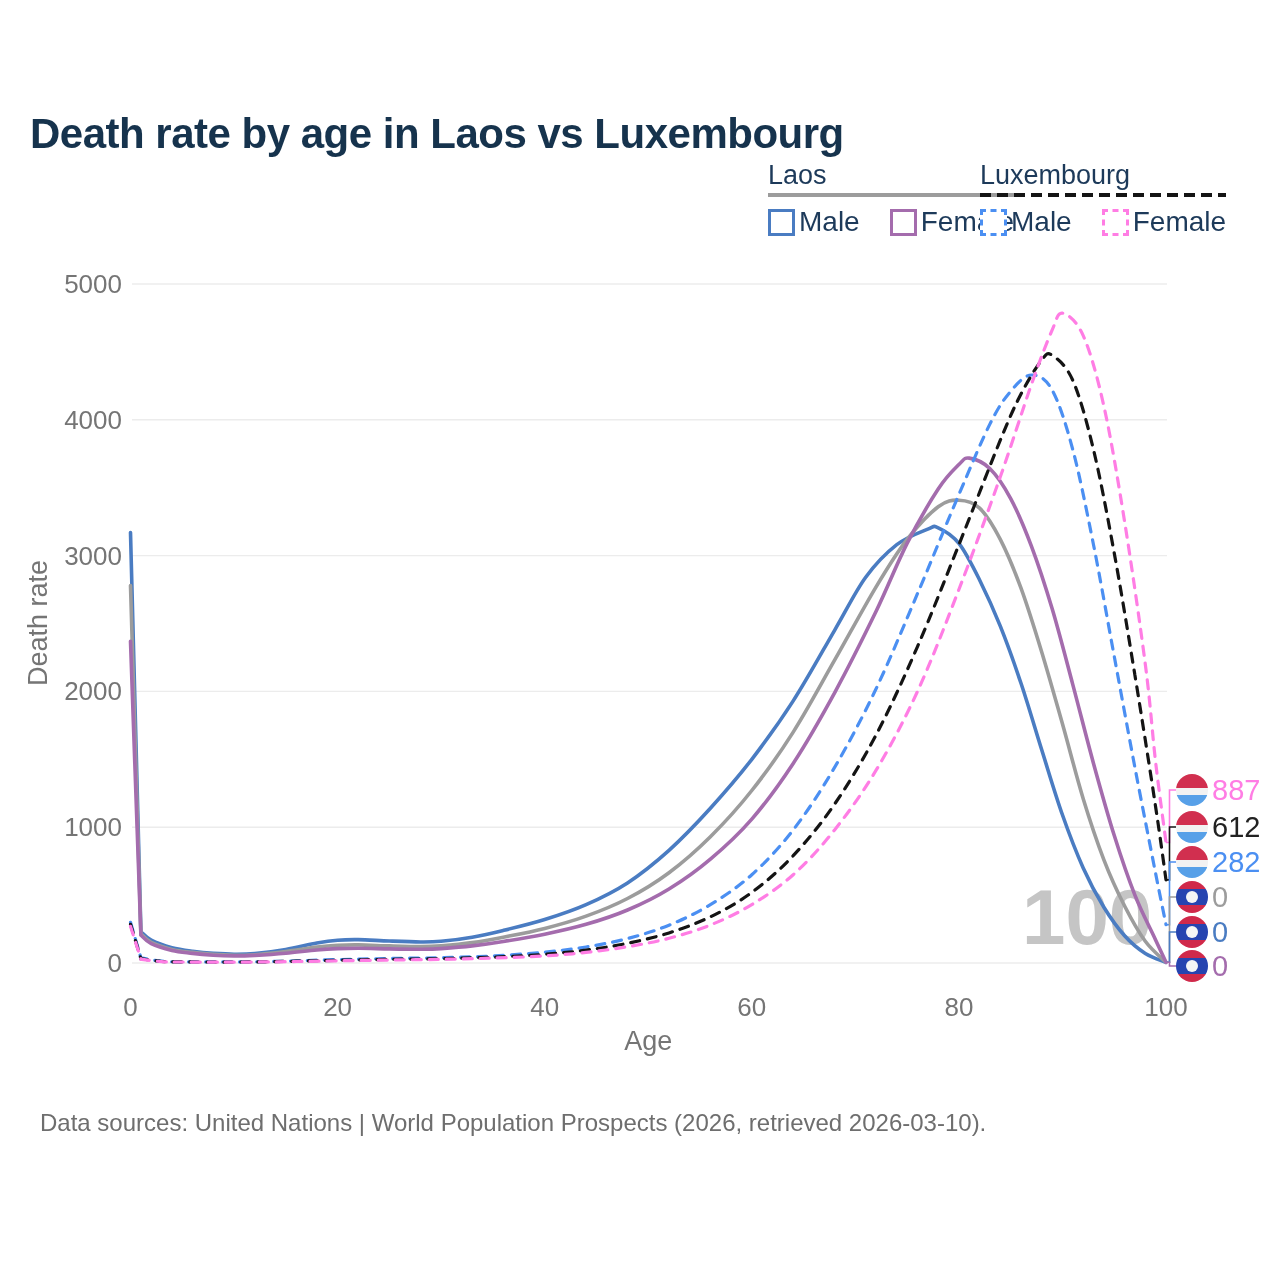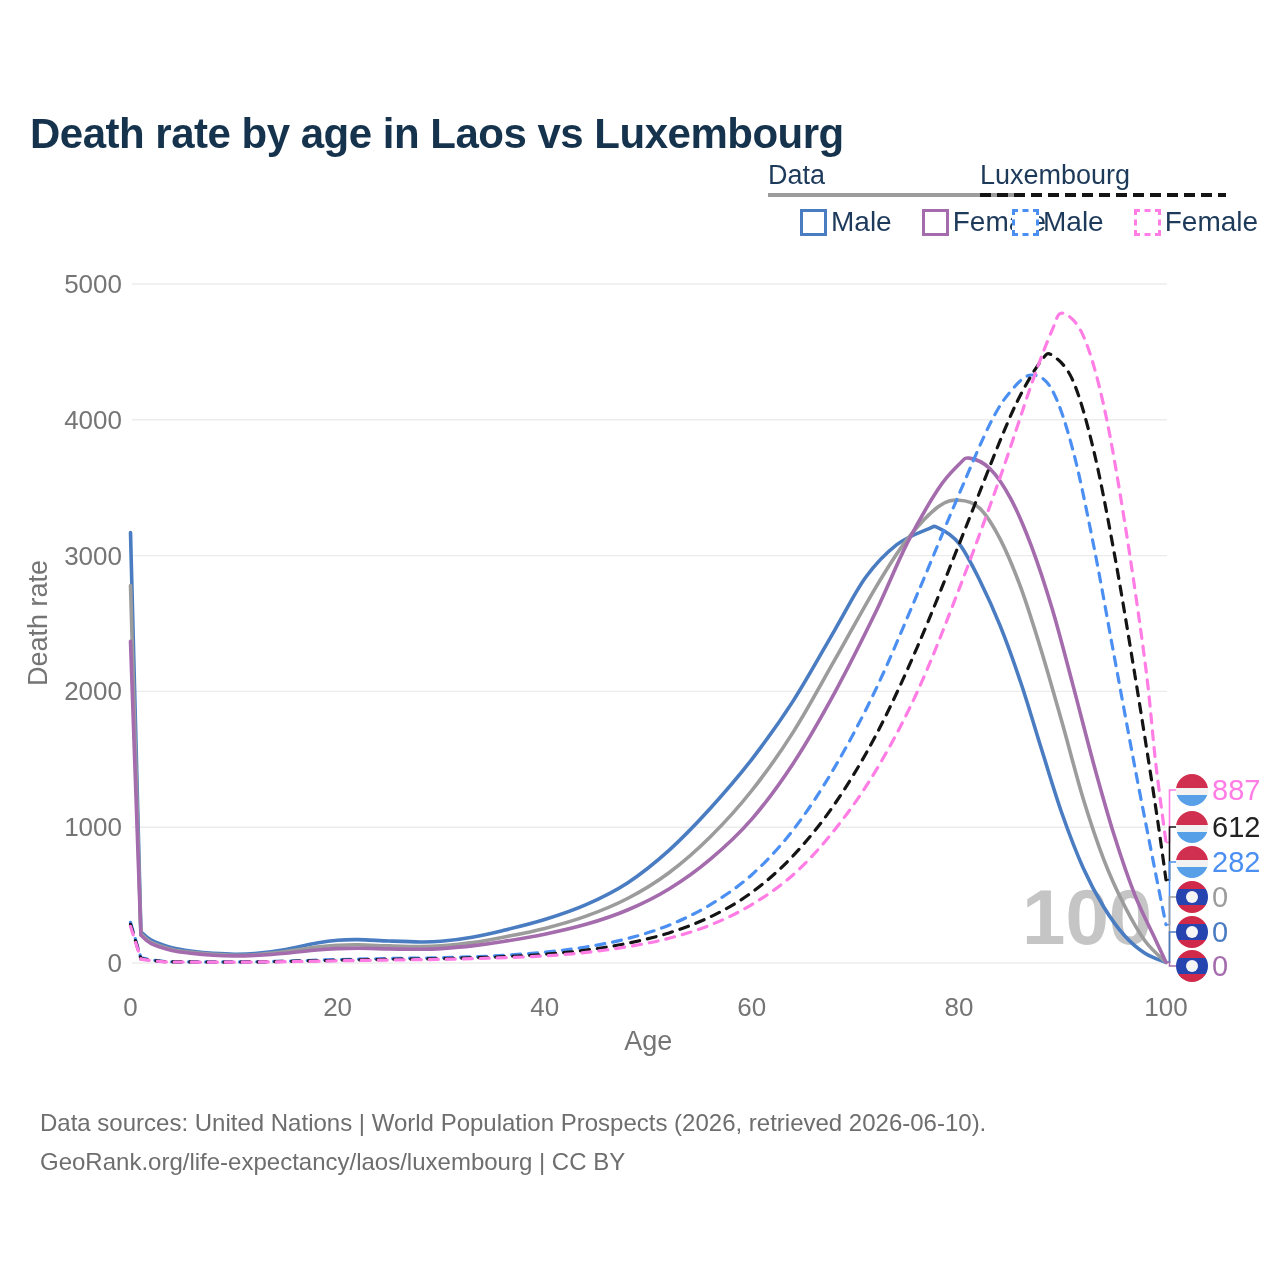--- a/index.html
+++ b/index.html
@@ -3,35 +3,35 @@
 <meta charset="utf-8">
 <style>
   html,body{margin:0;padding:0;background:#ffffff;}
   body{width:1280px;height:1280px;position:relative;font-family:"Liberation Sans",sans-serif;overflow:hidden;}
   .page-title{position:absolute;left:30px;top:82px;font-size:42px;font-weight:bold;color:#16334d;letter-spacing:-0.5px;}
   .legend-group{position:absolute;top:160px;}
   #legend-group-0{left:768px;}
   #legend-group-1{left:980px;}
   .legend-title{font-size:27px;color:#1d3a5a;line-height:30px;}
   .legend-underline{height:4px;margin-top:3px;}
-  .legend-items{display:flex;margin-top:9px;column-gap:30px;align-items:center;margin-left:32px;}
+  .legend-items{display:flex;margin-top:9px;column-gap:30px;align-items:center;}
   .legend-item{display:flex;align-items:center;cursor:pointer;}
   .swatch{width:21px;height:21px;border:3px solid #888;margin-right:4px;background:#fff;display:inline-block;}
   .legend-item-label{font-size:28px;color:#1d3a5a;}
   #chart-svg{position:absolute;left:0;top:0;}
   .footer{position:absolute;left:40px;top:1103px;font-size:24px;color:#6e6e6e;line-height:39px;}
 </style>
 </head>
 <body>
 
 <h1 class="page-title">Death rate by age in Laos vs Luxembourg</h1>
 
 <div class="legend">
   <div class="legend-group" id="legend-group-0">
-    <div class="legend-title">Data</div>
+    <div class="legend-title">Laos</div>
     <div class="legend-underline" style="width: 246px; background: rgb(156, 156, 156);"></div>
     <div class="legend-items">
       <span class="legend-item">
         <span class="swatch" style="border-color: rgb(74, 124, 194);"></span>
         <span class="legend-item-label">Male</span>
       </span>
       <span class="legend-item">
         <span class="swatch" style="border-color: rgb(164, 108, 173);"></span>
         <span class="legend-item-label">Female</span>
       </span>
@@ -152,15 +152,14 @@
         <rect x="0" y="0" width="32" height="8" fill="#d0294a"></rect>
         <rect x="0" y="8" width="32" height="16" fill="#2644b0"></rect>
         <rect x="0" y="24" width="32" height="8" fill="#d0294a"></rect>
         <circle cx="16" cy="16" r="6" fill="#f5f5f5"></circle>
       </g>
     </g>
     <text x="1212" y="976" fill="#a46cad" font-size="29">0</text>
   </svg>
 
 <div class="footer">
-  <div>Data sources: United Nations | World Population Prospects (2026, retrieved 2026-06-10).</div>
-  <div>GeoRank.org/life-expectancy/laos/luxembourg | CC BY</div>
+  <div>Data sources: United Nations | World Population Prospects (2026, retrieved 2026-03-10).</div>
 </div>
 
 </body></html>

